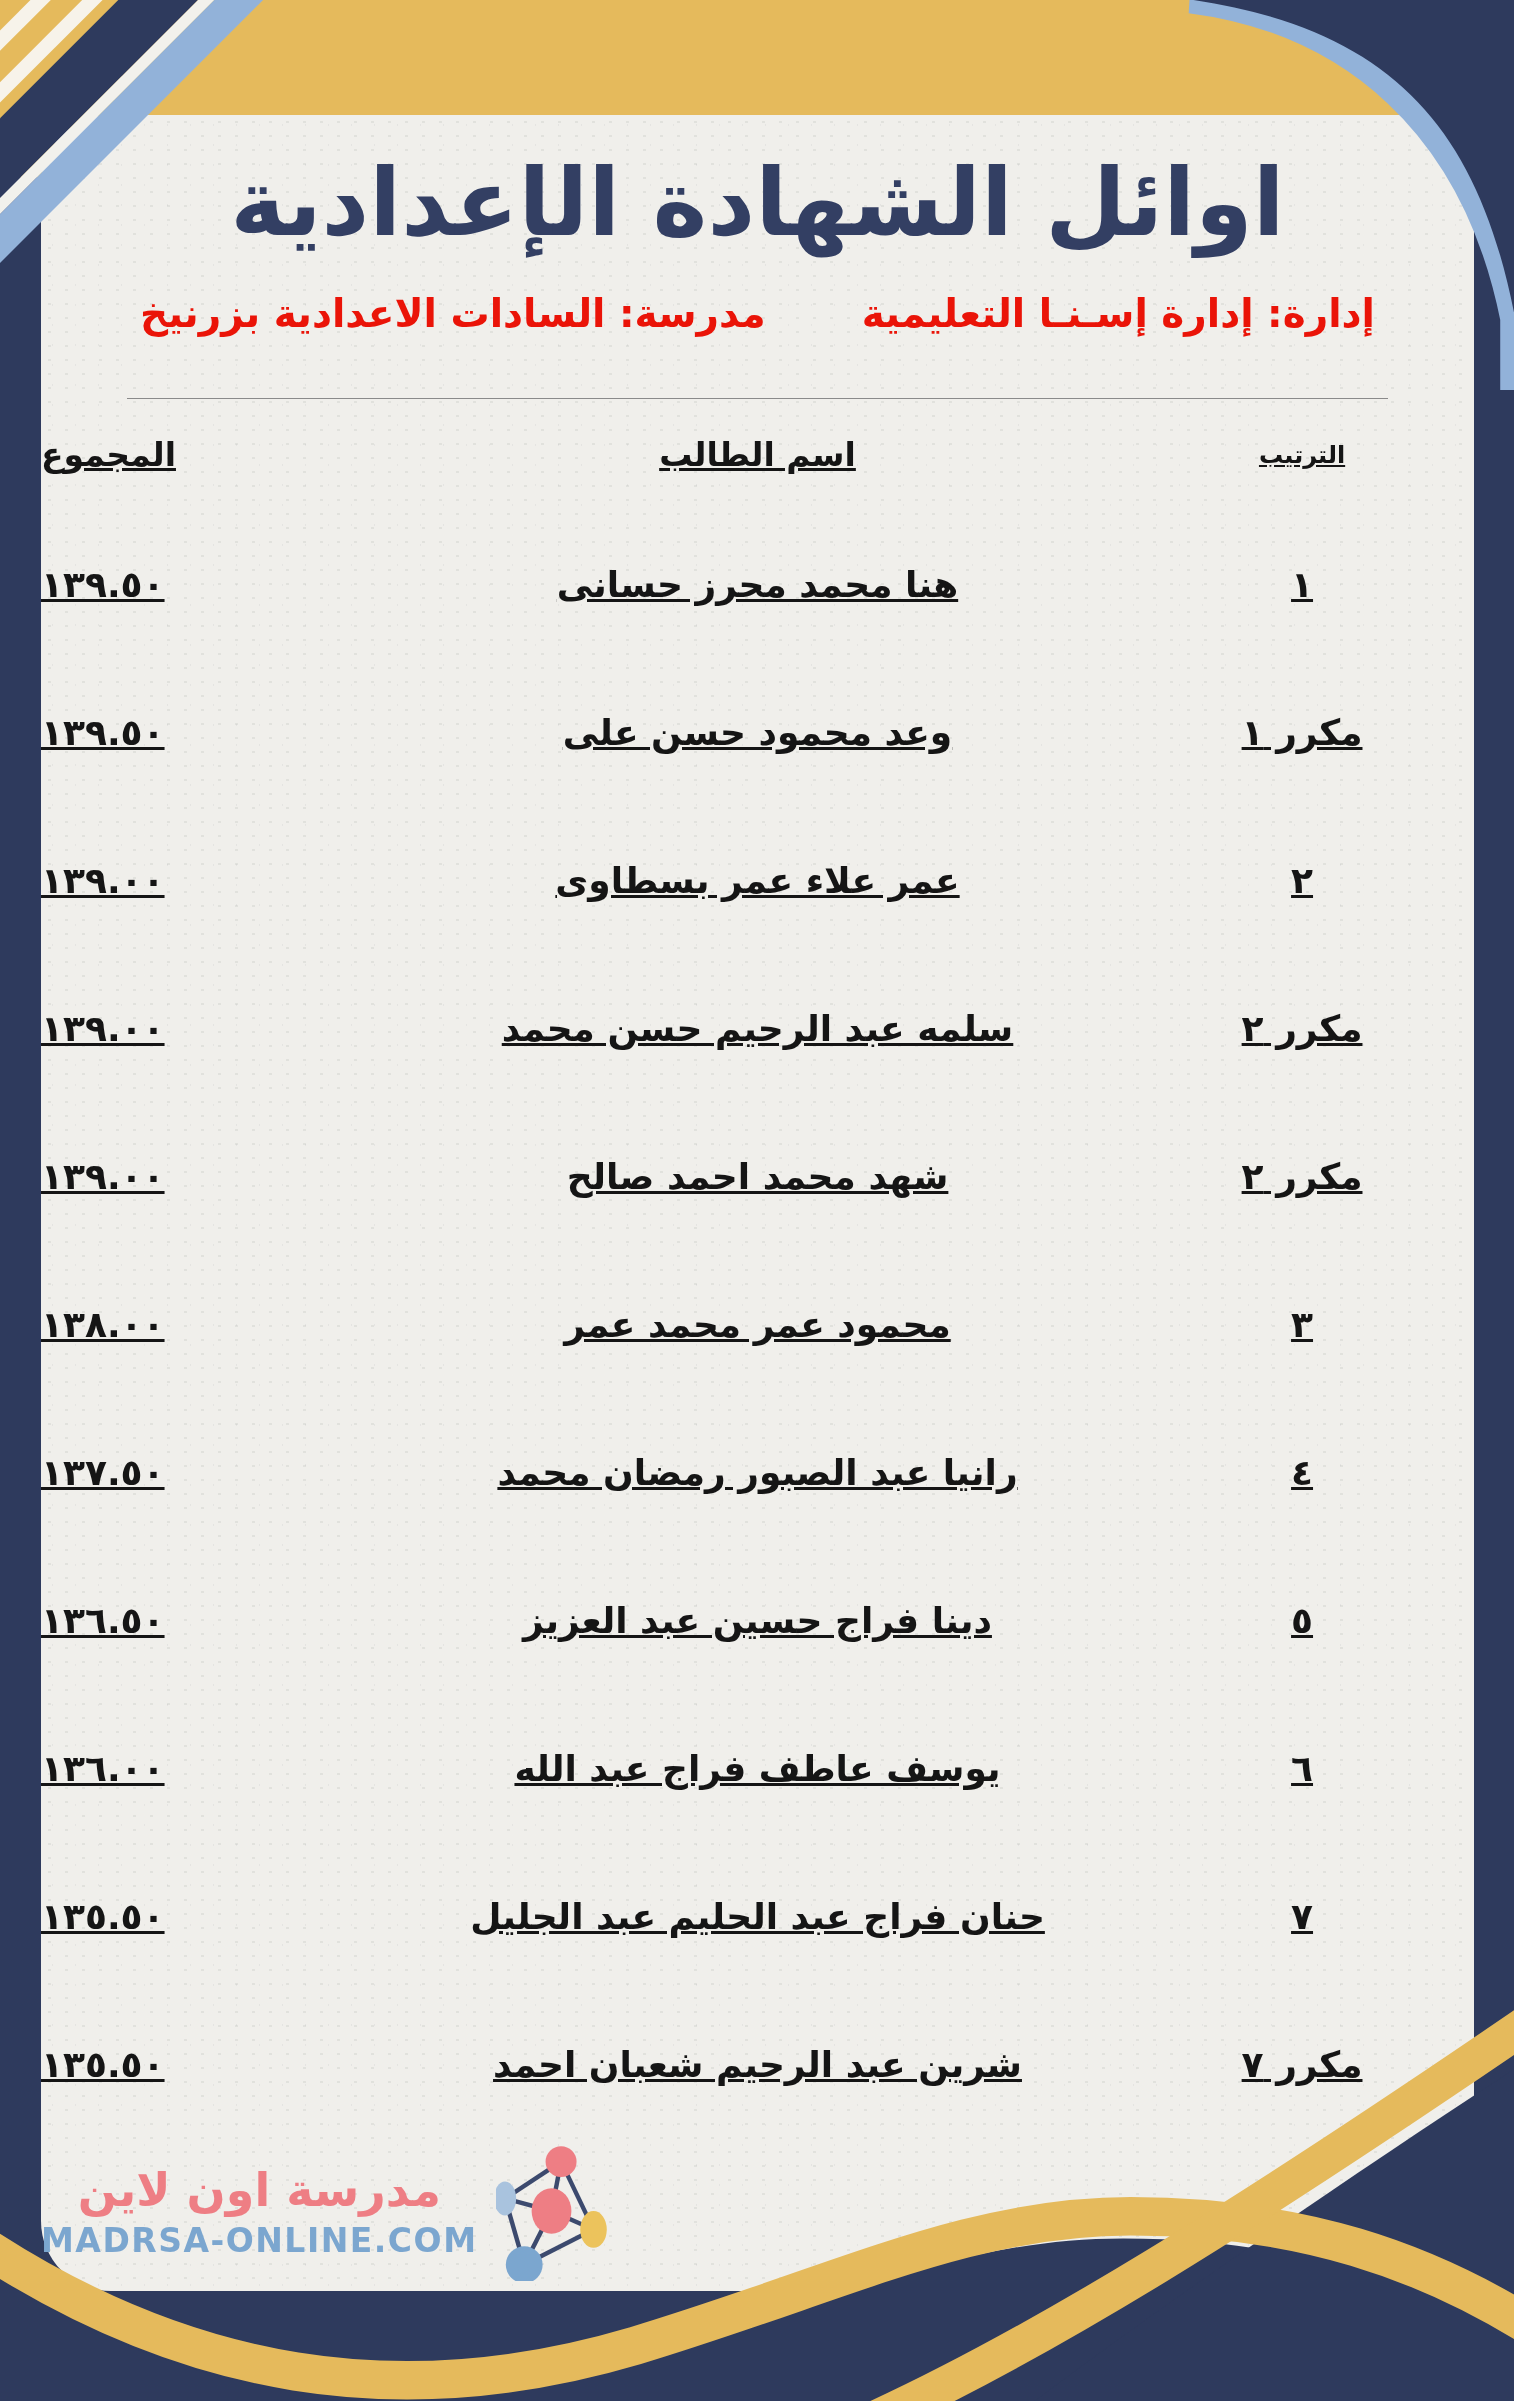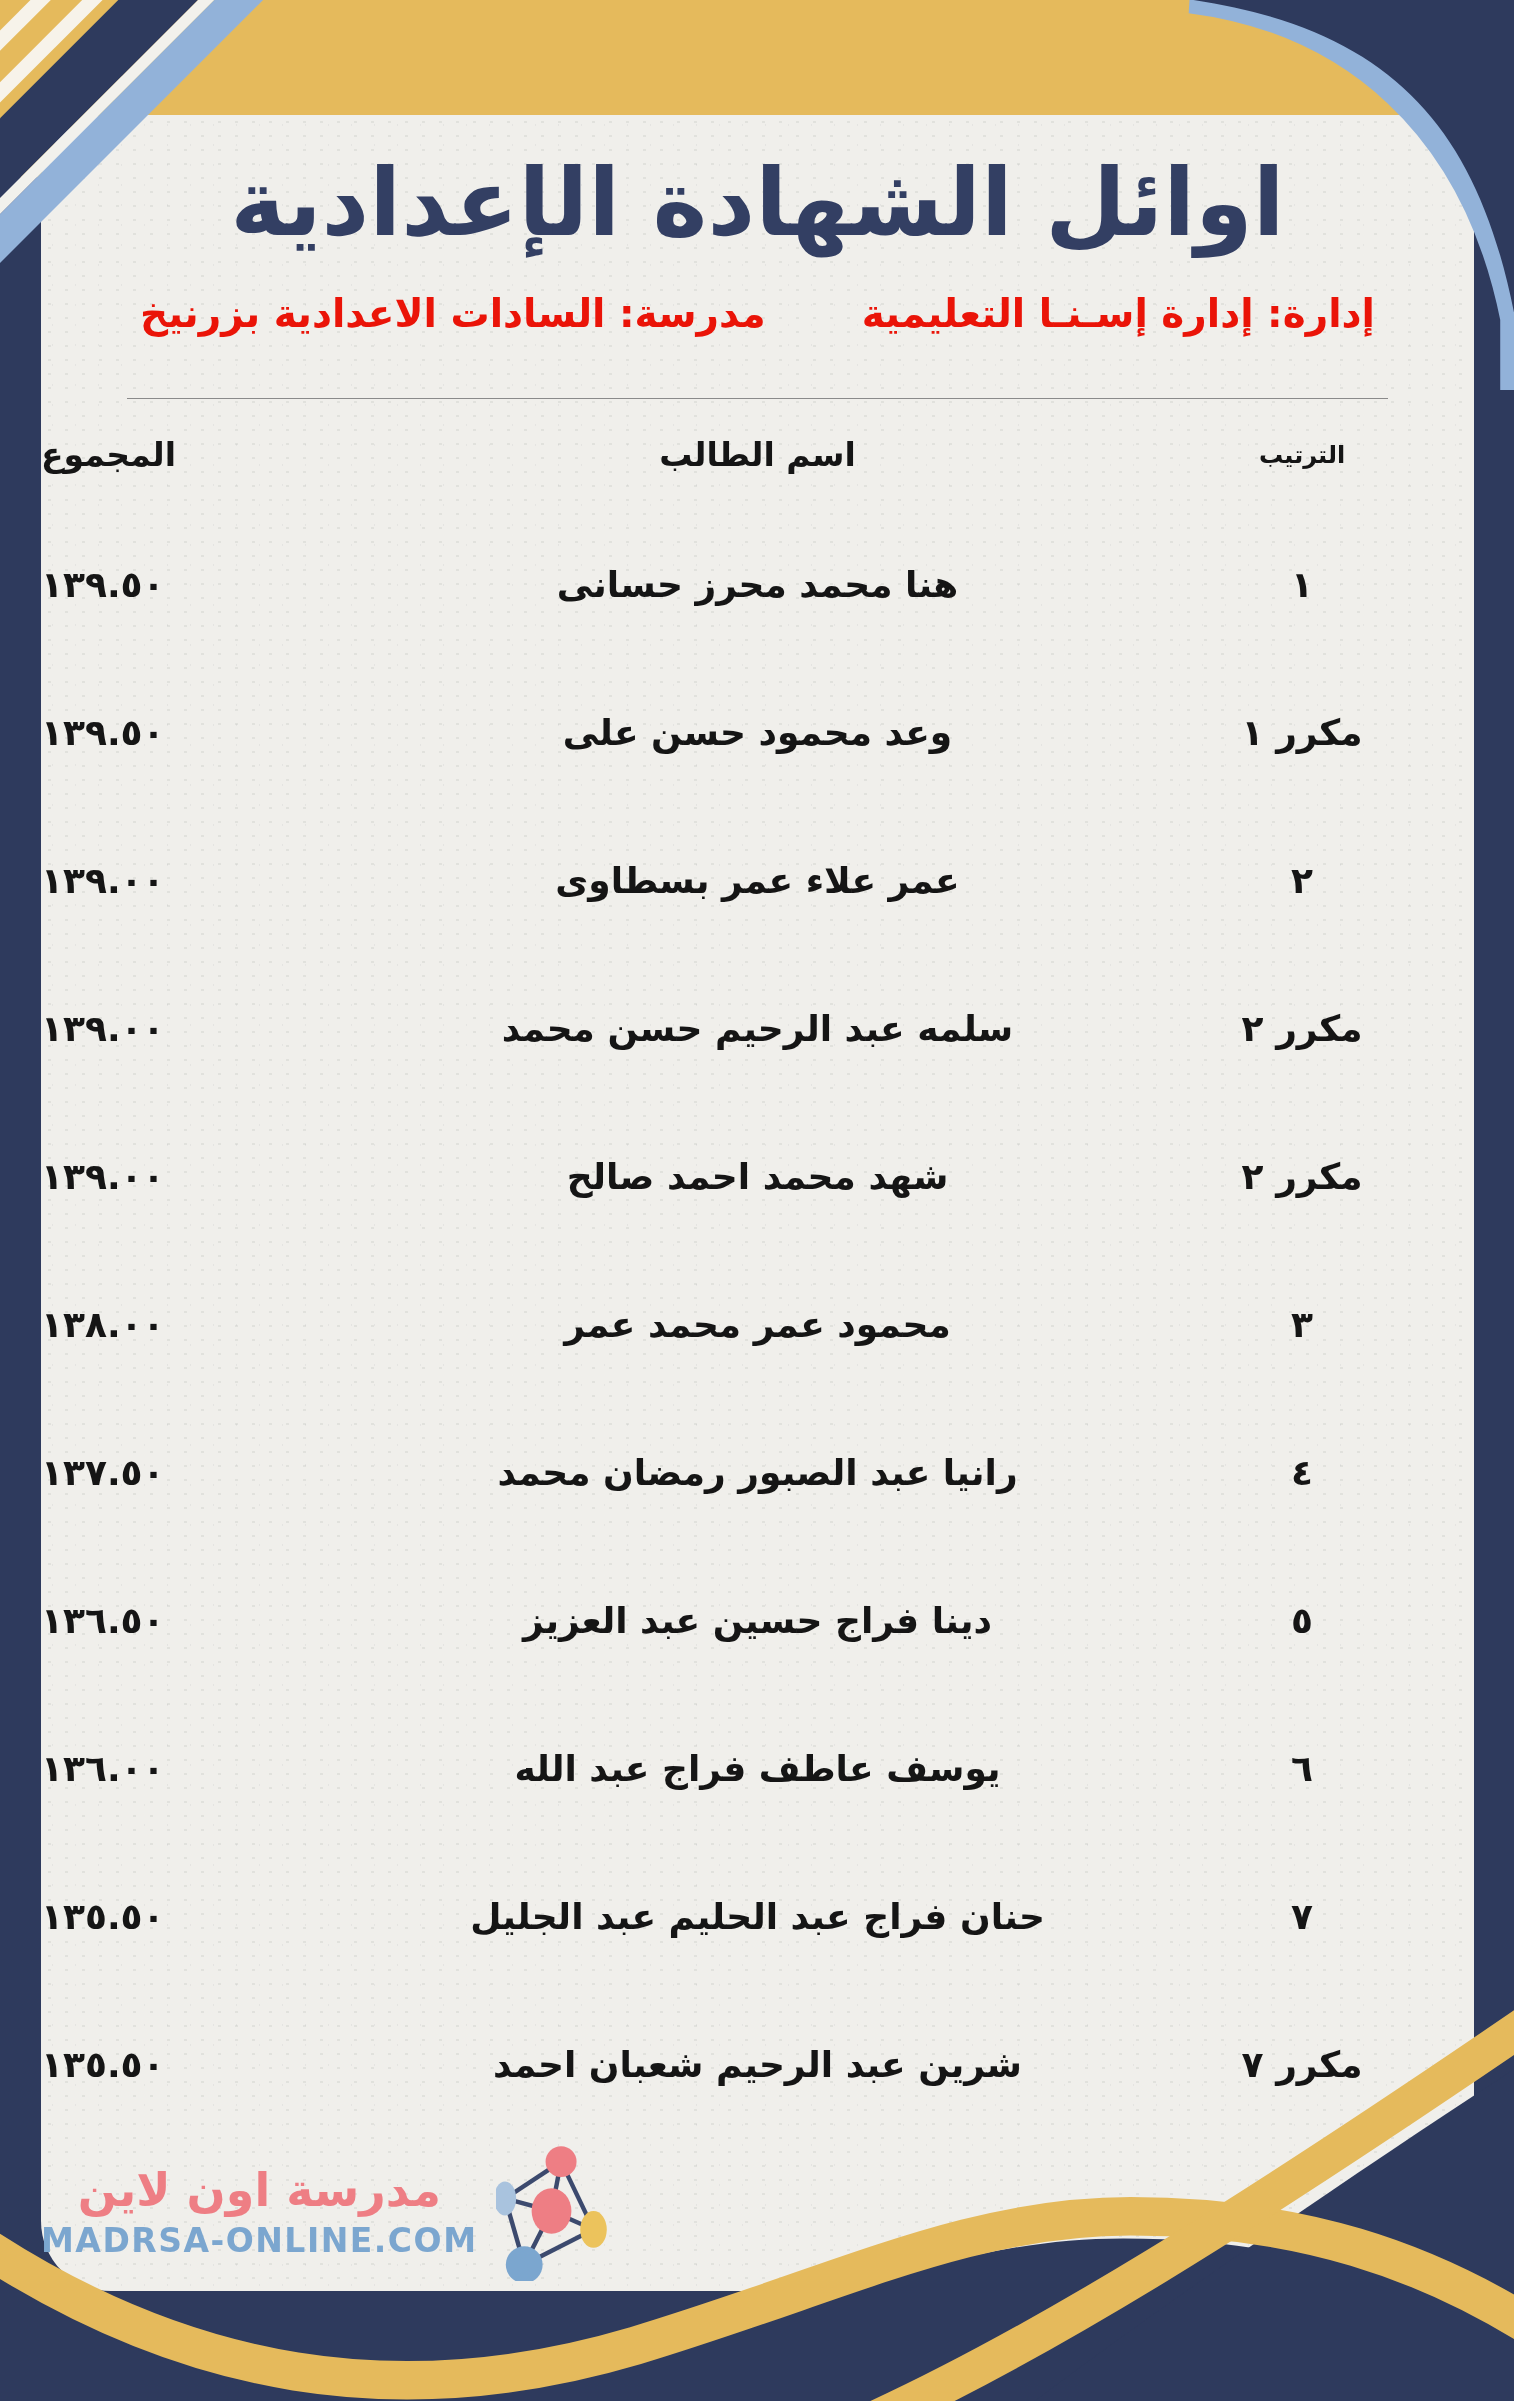--- a/index.html
+++ b/index.html
@@ -53,20 +53,21 @@
     margin-top:0;
   }
   table.results col.c-rank{width:24%;}
   table.results col.c-name{width:52%;}
   table.results col.c-total{width:24%;}
   table.results th,table.results td{
     font-weight:bold;
     color:#151515;
     vertical-align:middle;
     padding:0;
+    text-decoration:underline;
   }
   table.results thead tr{height:111px;}
   table.results tbody tr{height:148px;}
   th.h-rank,td.rank{ text-align:center; font-size:24px;}
   th.h-name,td.name{ text-align:center; font-size:33px;}
   th.h-total,td.total{ text-align:left; padding-left:41px; font-size:33px;}
   td.rank,td.name,td.total{font-size:36px;}
   .logo{
     margin-top:3px;
     display:flex;

